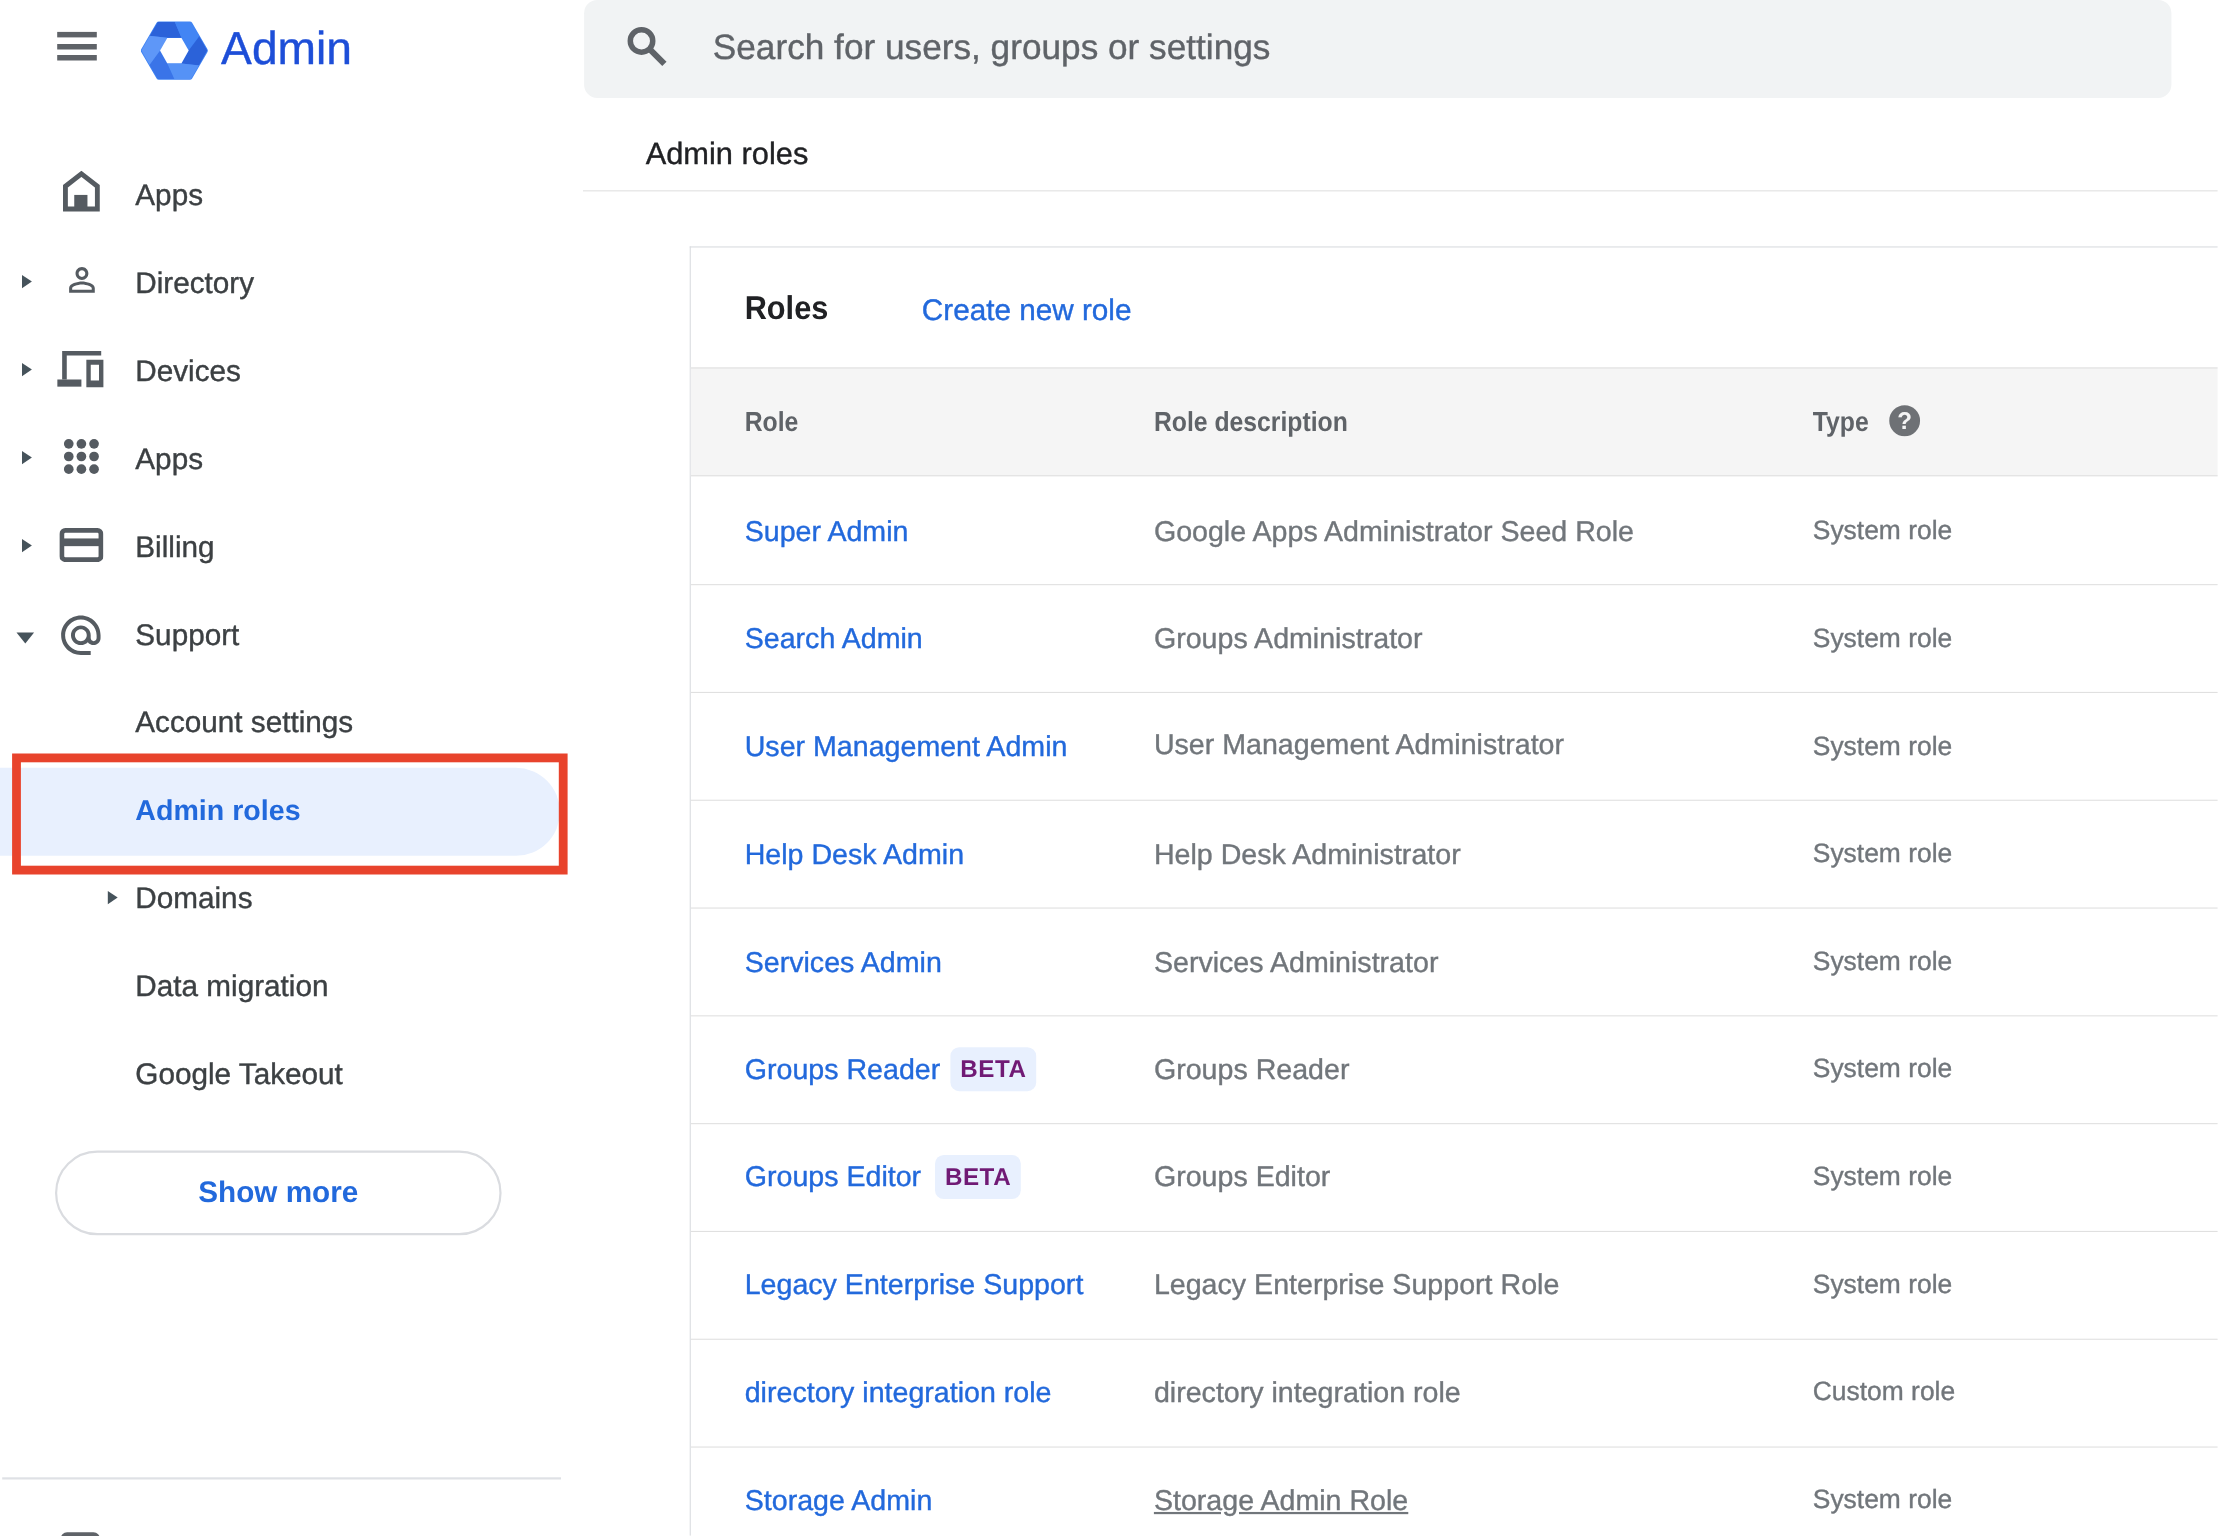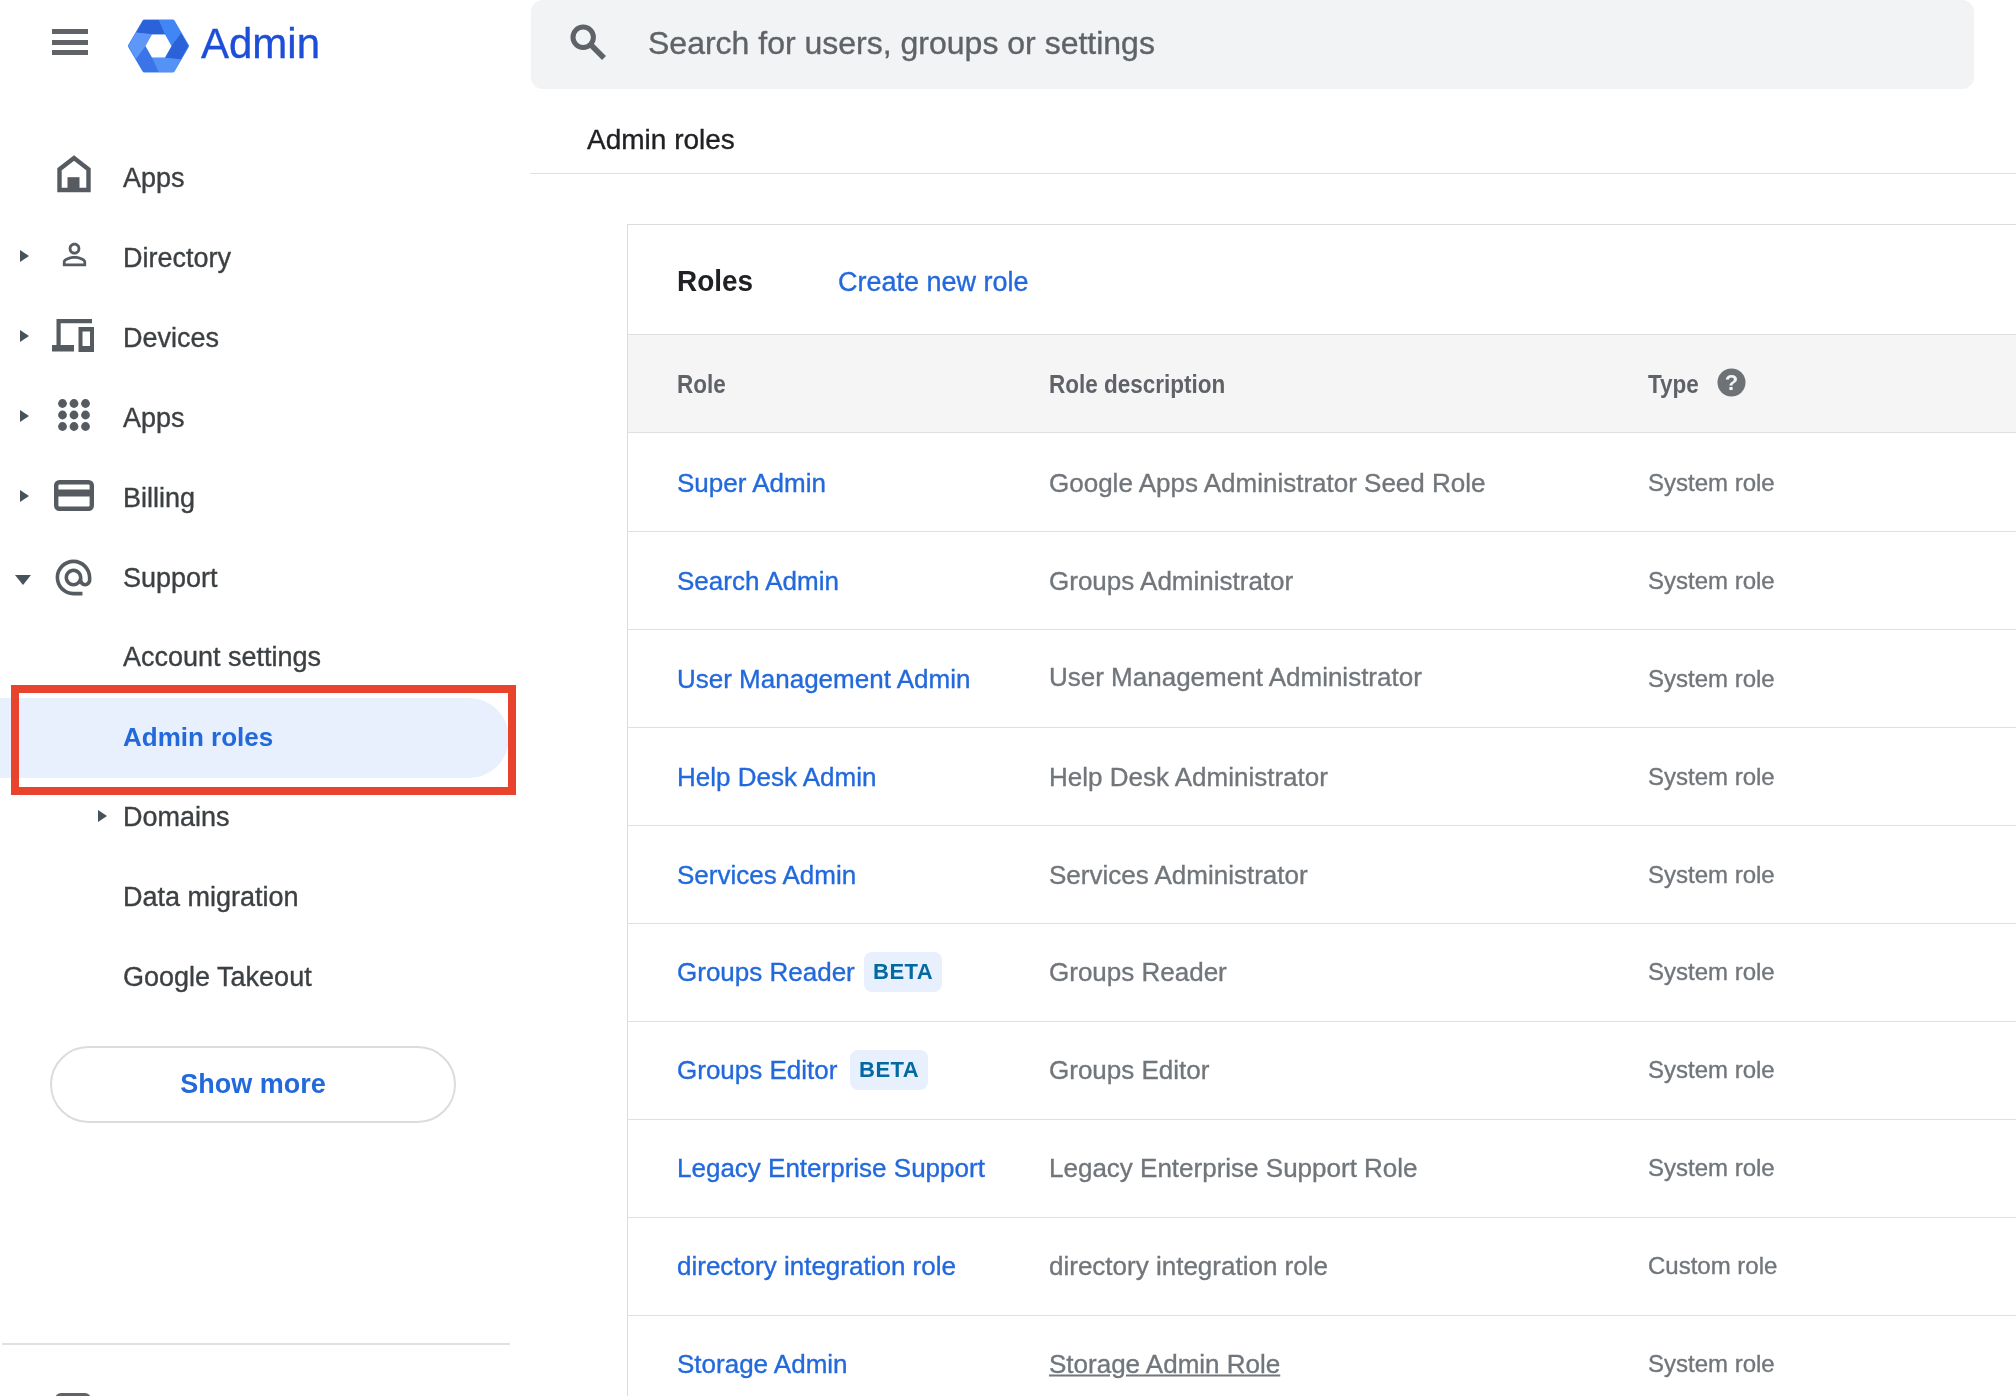--- a/index.html
+++ b/index.html
@@ -5,21 +5,21 @@
   * { margin:0; padding:0; box-sizing:border-box; }
   html,body { width:2016px; height:1396px; overflow:hidden; background:#fff;
     font-family:"Liberation Sans", sans-serif; -webkit-text-stroke:0.35px; }
   .abs { position:absolute; }
   .nav-txt { position:absolute; left:123px; font-size:27px; color:#3c4043; transform:translateY(-50%); white-space:nowrap; }
   .tri-r { position:absolute; width:0; height:0; border-top:6px solid transparent; border-bottom:6px solid transparent; border-left:9px solid #46535b; transform:translateY(-50%); }
   .row-sep { position:absolute; left:628px; right:0; height:1px; background:#e0e0e0; }
   .role-link { position:absolute; left:677px; font-size:26px; color:#2269dc; transform:translateY(-50%); white-space:nowrap; }
   .role-desc { position:absolute; left:1049px; font-size:26px; color:#71767b; transform:translateY(-50%); white-space:nowrap; }
   .role-type { position:absolute; left:1648px; font-size:24px; color:#71767b; transform:translateY(-50%); white-space:nowrap; }
-  .beta { -webkit-text-stroke:0; position:absolute; height:40px; line-height:40px; background:#e8f0fe; color:#0369a1; font-size:22px; font-weight:bold; letter-spacing:0.5px; border-radius:8px; padding:0 9px; transform:translateY(-50%); }
+  .beta { -webkit-text-stroke:0; position:absolute; height:40px; line-height:40px; background:#e8f0fe; color:#701a75; font-size:22px; font-weight:bold; letter-spacing:0.5px; border-radius:8px; padding:0 9px; transform:translateY(-50%); }
 </style>
 </head>
 <body>
 
 <div class="abs" style="left:52px; top:29px; width:36px; height:5px; background:#5f6368;"></div>
 <div class="abs" style="left:52px; top:40px; width:36px; height:5px; background:#5f6368;"></div>
 <div class="abs" style="left:52px; top:50px; width:36px; height:5px; background:#5f6368;"></div>
 
 <svg class="abs" style="left:128px; top:19px;" width="61" height="54" viewBox="0 0 61 54">
   <defs>

